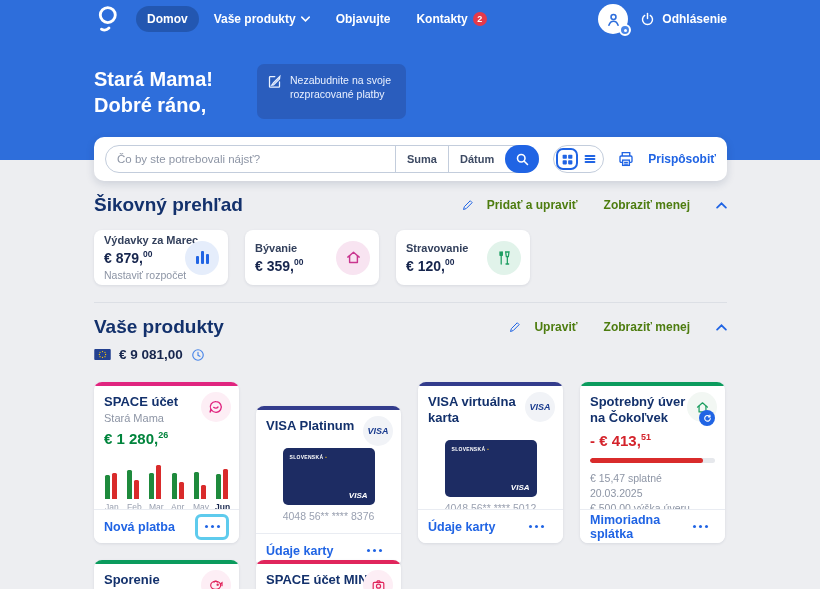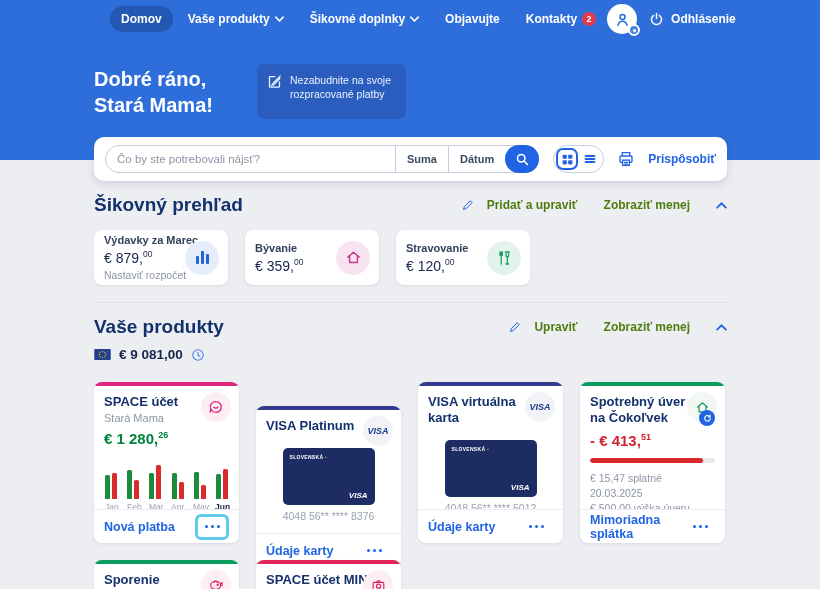--- a/index.html
+++ b/index.html
@@ -44,21 +44,21 @@
   .sectionhead { position:absolute; left:94px; width:633px; display:flex; align-items:center; }
   .sectionhead h2 { font-size:19px; font-weight:800; color:#13316c; }
   .headlinks { margin-left:auto; display:flex; align-items:center; gap:26px; }
   .headlink { display:flex; align-items:center; gap:13px; font-size:12px; font-weight:bold; color:#4d7c0f; cursor:pointer; }
 
   .divider { position:absolute; left:94px; top:302px; width:633px; height:1px; background:#dcdfe5; }
 
   
   .ovcard { position:absolute; top:230px; width:134px; height:55px; background:#fff; border-radius:8px; box-shadow:0 1px 3px rgba(27,43,77,.10); padding:7px 10px; display:flex; flex-direction:column; justify-content:center; cursor:pointer; }
   .ovtitle { font-size:11px; font-weight:600; color:#33405c; margin-bottom:3px; }
-  .ovamount { font-size:14px; font-weight:400; color:#16254d; }
+  .ovamount { font-size:14px; font-weight:700; color:#16254d; }
   .ovamount sup { font-size:8.5px; }
   .ovlink { font-size:10.5px; color:#8d95a5; margin-top:3px; cursor:pointer; }
   .ovicon { position:absolute; right:9px; top:50%; transform:translateY(-50%); width:34px; height:34px; border-radius:50%; display:flex; align-items:center; justify-content:center; }
   .bars3 { display:flex; align-items:flex-end; gap:2px; }
   .bars3 div { width:3px; background:#2064e4; border-radius:1px; }
 
   
   .totalrow { position:absolute; left:94px; top:347px; display:flex; align-items:center; gap:8px; }
   .totalamt { font-size:13.5px; font-weight:bold; color:#16254d; }
 
@@ -117,26 +117,20 @@
     <div class="nav-item active">
         <span>Domov</span>
       </div>
     <div class="nav-item">
         <span>Vaše produkty</span>
       <svg width="9" height="6" viewBox="0 0 12 8">
           <path d="M1 1.5 L6 6.5 L11 1.5" stroke="#fff" stroke-width="2" fill="none" stroke-linecap="round"></path>
         </svg>
     </div>
     <div class="nav-item">
-        <span>Šikovné doplnky</span>
-      <svg width="9" height="6" viewBox="0 0 12 8">
-          <path d="M1 1.5 L6 6.5 L11 1.5" stroke="#fff" stroke-width="2" fill="none" stroke-linecap="round"></path>
-        </svg>
-    </div>
-    <div class="nav-item">
         <span>Objavujte</span>
       </div>
     <div class="nav-item">
         <span>Kontakty</span>
       <span class="nav-badge">2</span>
     </div>
   </div>
   <div class="nav-right">
     <div class="avatar">
       <svg width="17" height="17" viewBox="0 0 24 24" fill="none" stroke="#2e6edb" stroke-width="2.2" stroke-linecap="round">
@@ -149,22 +143,22 @@
       <svg width="15" height="15" viewBox="0 0 24 24" fill="none" stroke="#fff" stroke-width="2.3" stroke-linecap="round">
         <path d="M7.5 5.5a8 8 0 1 0 9 0"></path>
           <line x1="12" y1="2.5" x2="12" y2="10.5"></line>
       </svg>
       <span>Odhlásenie</span>
     </div>
   </div>
 </div>
 
 <div class="greeting">
+  <div>Stará Mama!</div>
   <div>Dobré ráno,</div>
-  <div>Stará Mama!</div>
 </div>
 <div class="notif">
   <svg width="15" height="15" viewBox="0 0 24 24" fill="none" stroke="#eaf1ff" stroke-width="2" stroke-linecap="round" style="flex-shrink:0;margin-top:1px;">
     <path d="M20 12.5V20a1 1 0 0 1-1 1H5a1 1 0 0 1-1-1V5a1 1 0 0 1 1-1h7.5"></path>
       <path d="M10 14.5 20.5 4l-0.5 4-9.5 9.5-3 0.5z"></path>
   </svg>
   <div class="notif-text">Nezabudnite na svoje rozpracované platby</div>
 </div>
 
 <div class="searchcard">

